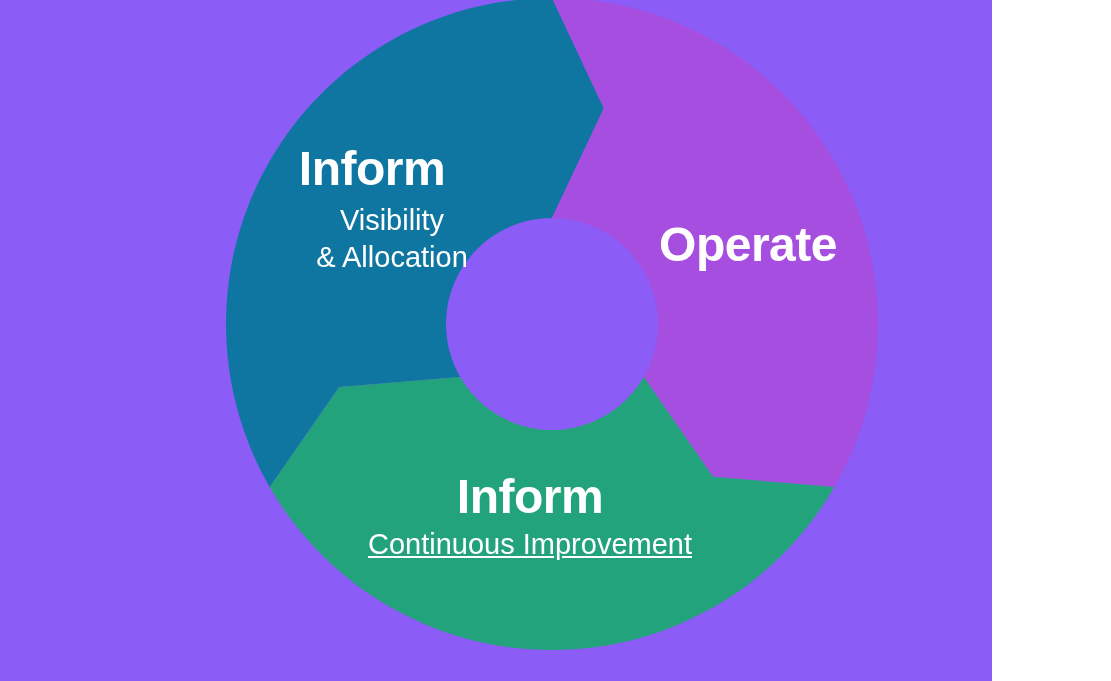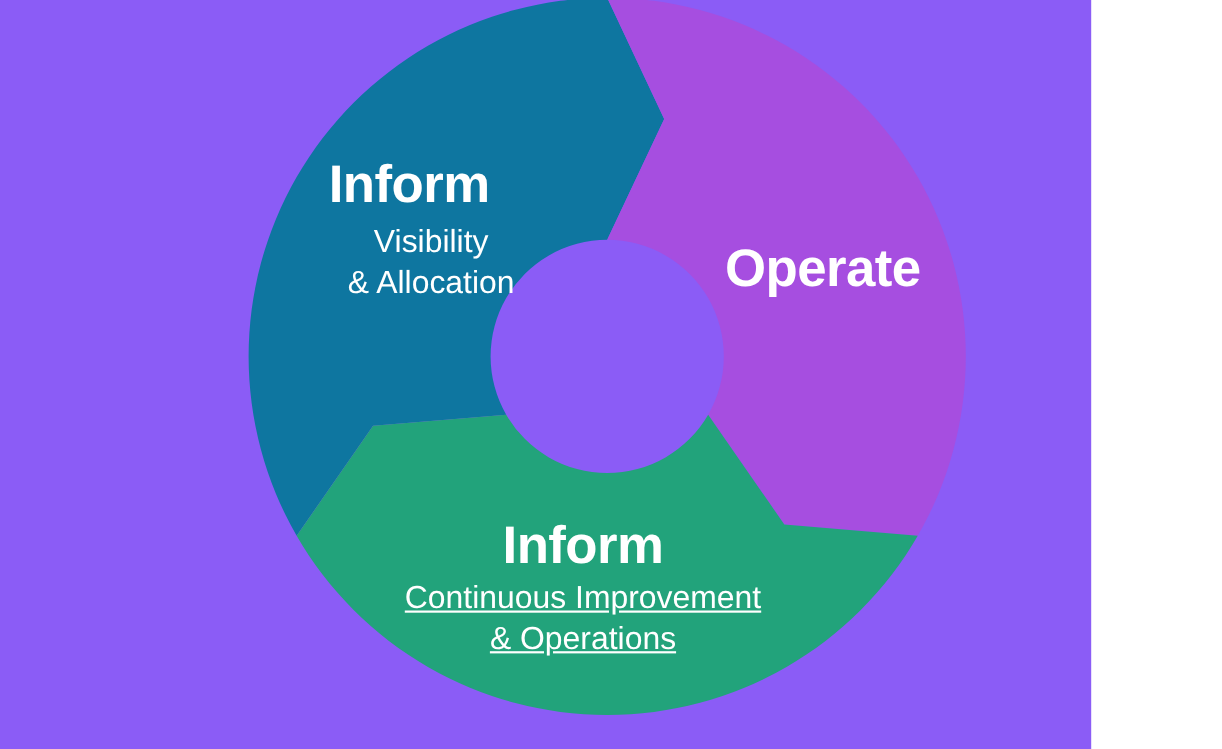--- a/index.html
+++ b/index.html
@@ -70,16 +70,15 @@
   <div class="seg-text seg-sub s-inform">
     <div>Visibility</div>
     <div>&amp; Allocation</div>
   </div>
 
   <div class="seg-text seg-title t-optimize">Operate</div>
 
   <div class="seg-text seg-title t-operate">Inform</div>
   <div class="seg-text seg-sub s-operate">
     <div>Continuous Improvement</div>
-    <div>&amp; Operations</div>
   </div>
 
 </div>
 
 </body></html>

